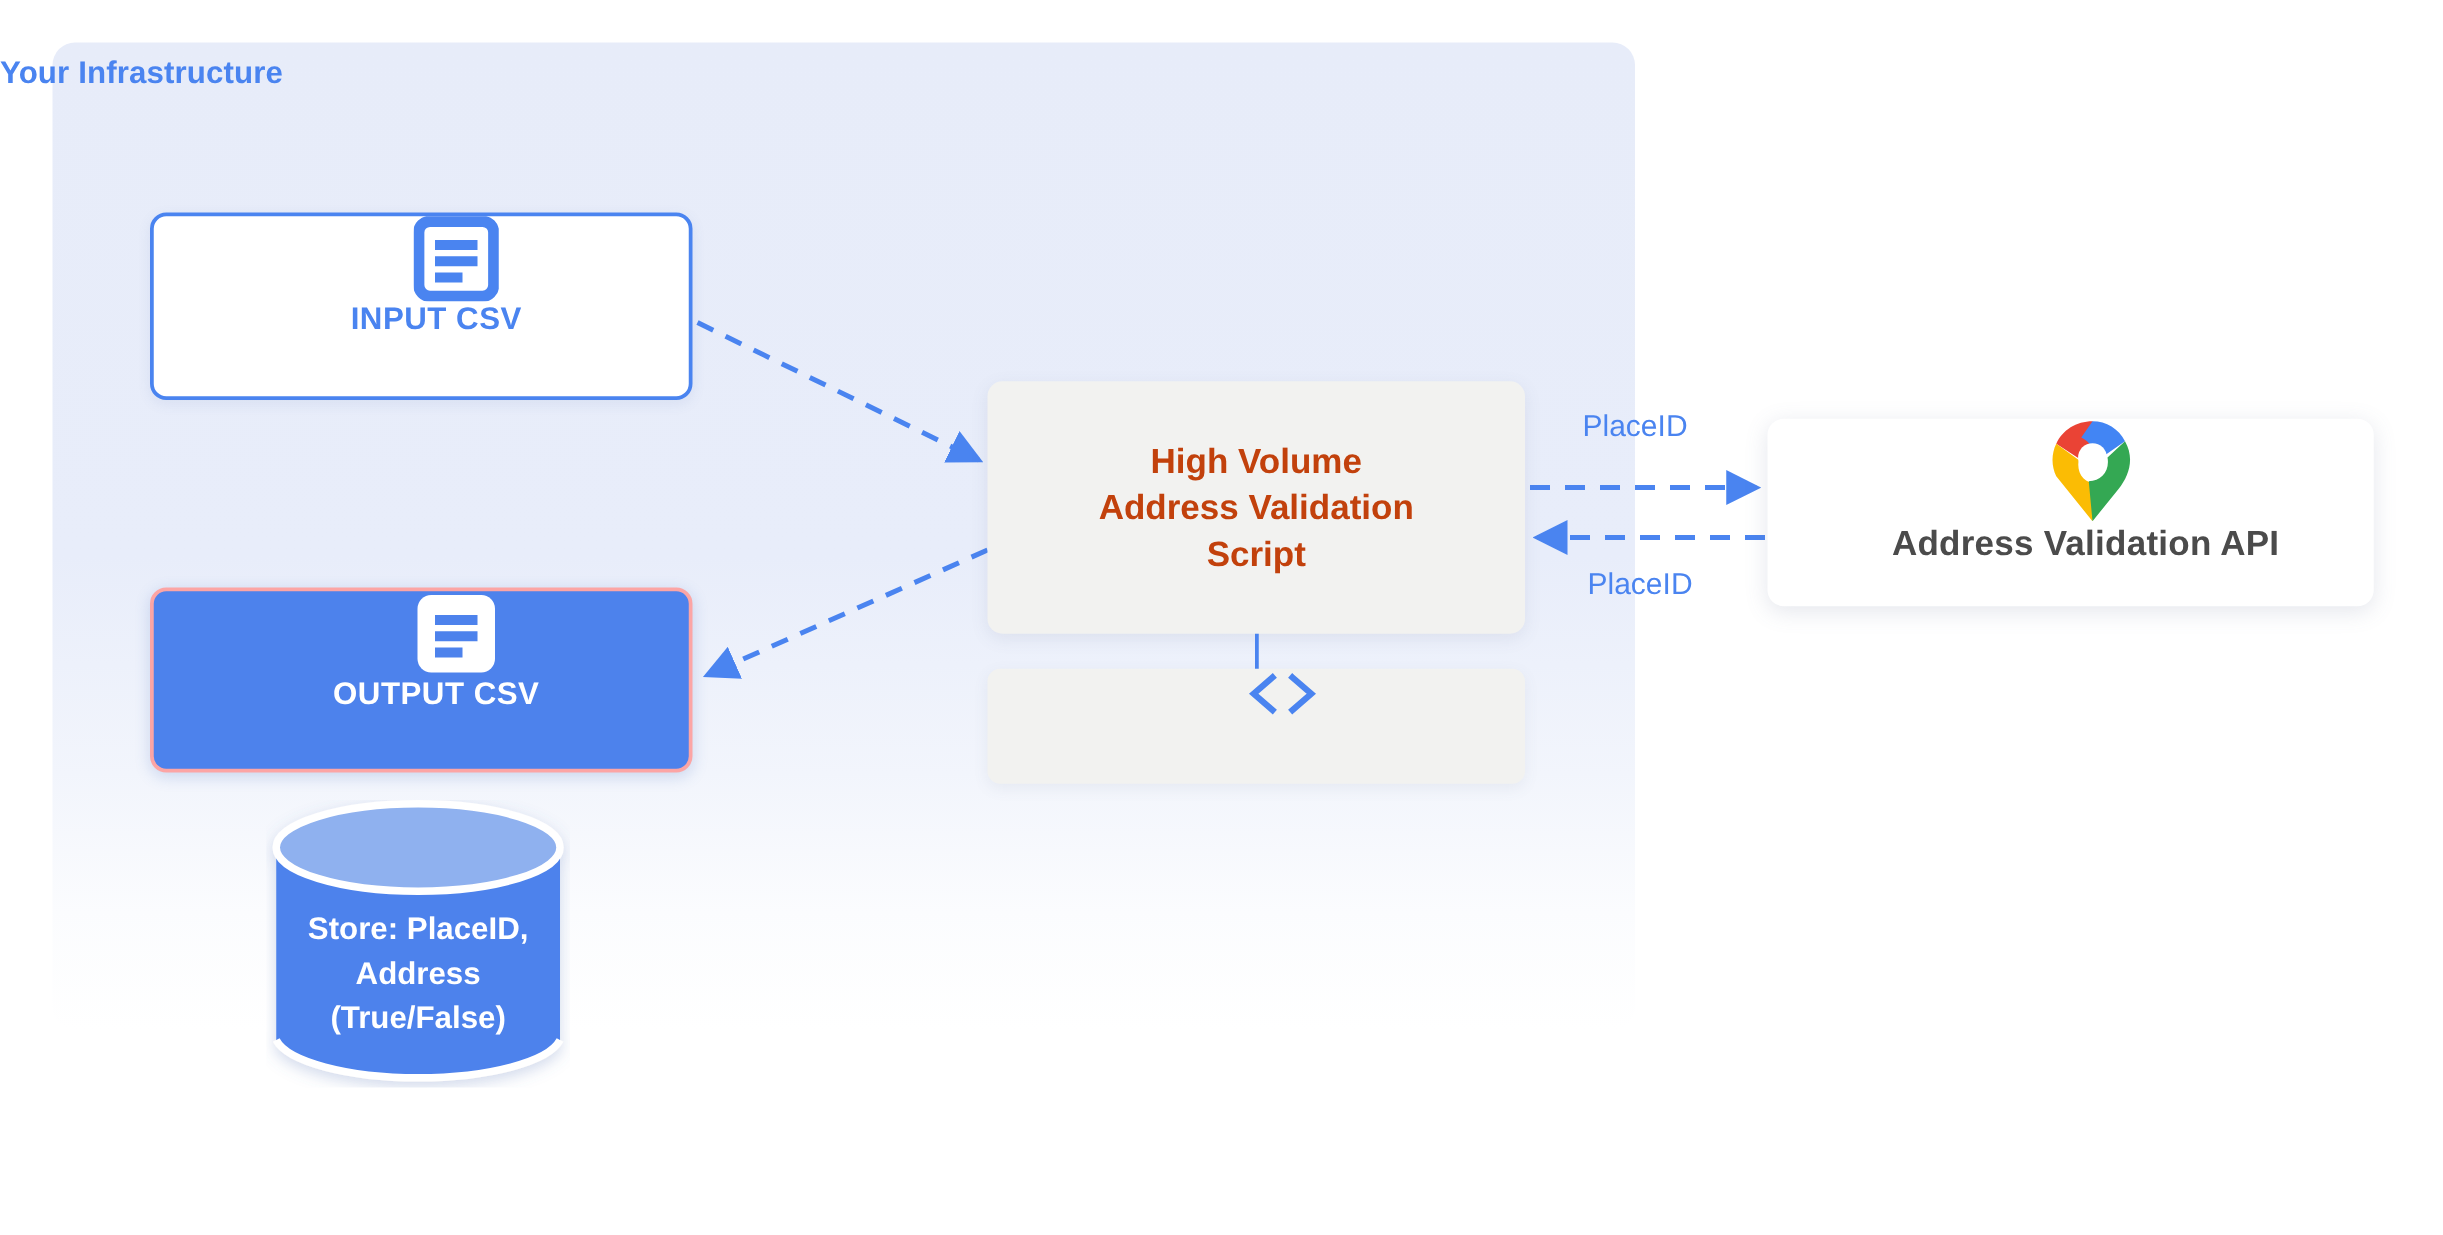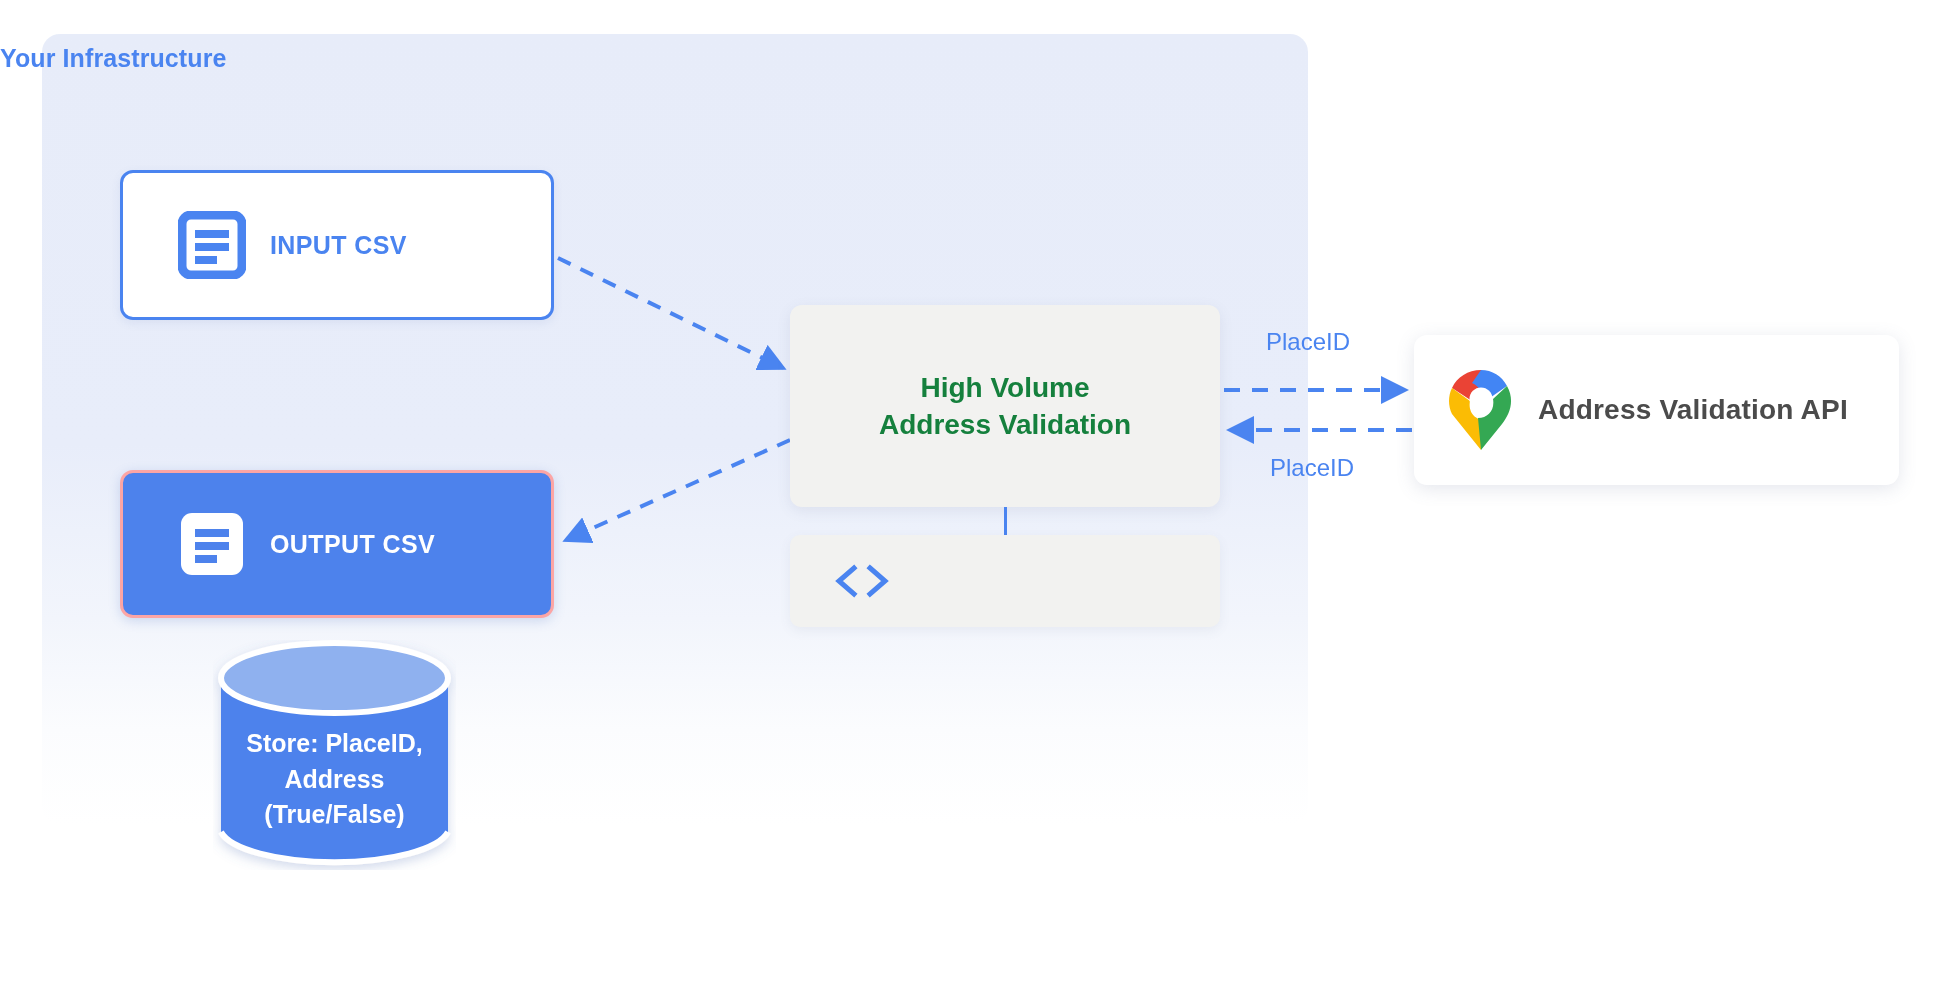--- a/index.html
+++ b/index.html
@@ -42,20 +42,21 @@
     color: #4a84f0;
     letter-spacing: 0.1px;
   }
 
   
   .node {
     position: absolute;
     box-sizing: border-box;
     display: flex;
     align-items: center;
+    flex-direction: column;
   }
 
   
   #input-csv {
     left: 120px;
     top: 170px;
     width: 434px;
     height: 150px;
     background: #ffffff;
     border: 3px solid #4a84f0;
@@ -101,21 +102,21 @@
     border-radius: 12px;
     flex-direction: column;
     justify-content: center;
     box-shadow: 0 4px 14px rgba(90,100,130,0.10);
   }
   #script-box .script-line {
     width: 100%;
     text-align: center;
     font-size: 28px;
     font-weight: bold;
-    color: #15803d;
+    color: #c2410c;
     line-height: 1.33;
   }
 
   
   #script-lib-connector {
     position: absolute;
     left: 1004px;
     top: 507px;
     width: 3px;
     height: 35px;
@@ -246,20 +247,21 @@
       <rect x="17" y="32" width="34" height="8" fill="#4d82ec"></rect>
       <rect x="17" y="45" width="22" height="8" fill="#4d82ec"></rect>
     </svg>
   </span>
   <span class="csv-label">OUTPUT CSV</span>
 </div>
 
 <div class="node" id="script-box">
   <span class="script-line">High Volume</span>
   <span class="script-line">Address Validation</span>
+  <span class="script-line">Script</span>
 </div>
 <div id="script-lib-connector"></div>
 
 <div class="node" id="library-box">
   <span id="code-icon">
     <svg viewBox="0 0 60 40" width="60" height="40" xmlns="http://www.w3.org/2000/svg">
       <polyline points="22,7 7,20 22,33" fill="none" stroke="#4a84f0" stroke-width="5" stroke-linecap="square" stroke-linejoin="miter"></polyline>
       <polyline points="38,7 53,20 38,33" fill="none" stroke="#4a84f0" stroke-width="5" stroke-linecap="square" stroke-linejoin="miter"></polyline>
     </svg>
   </span>

